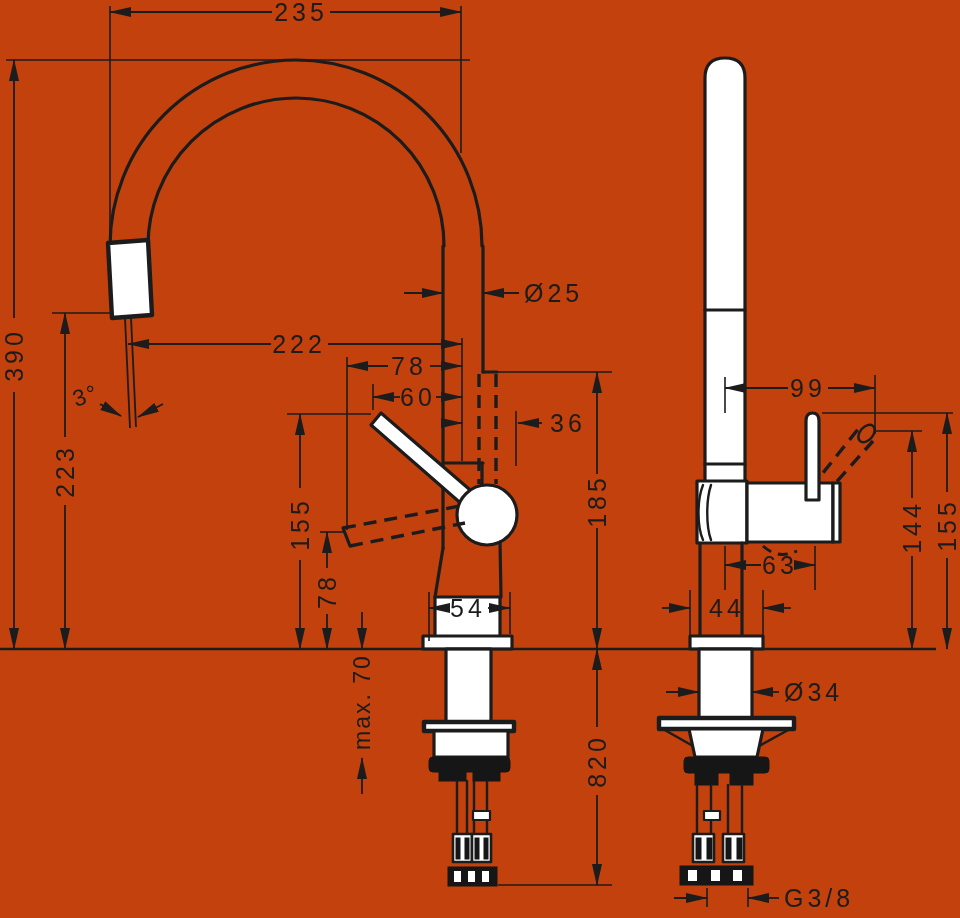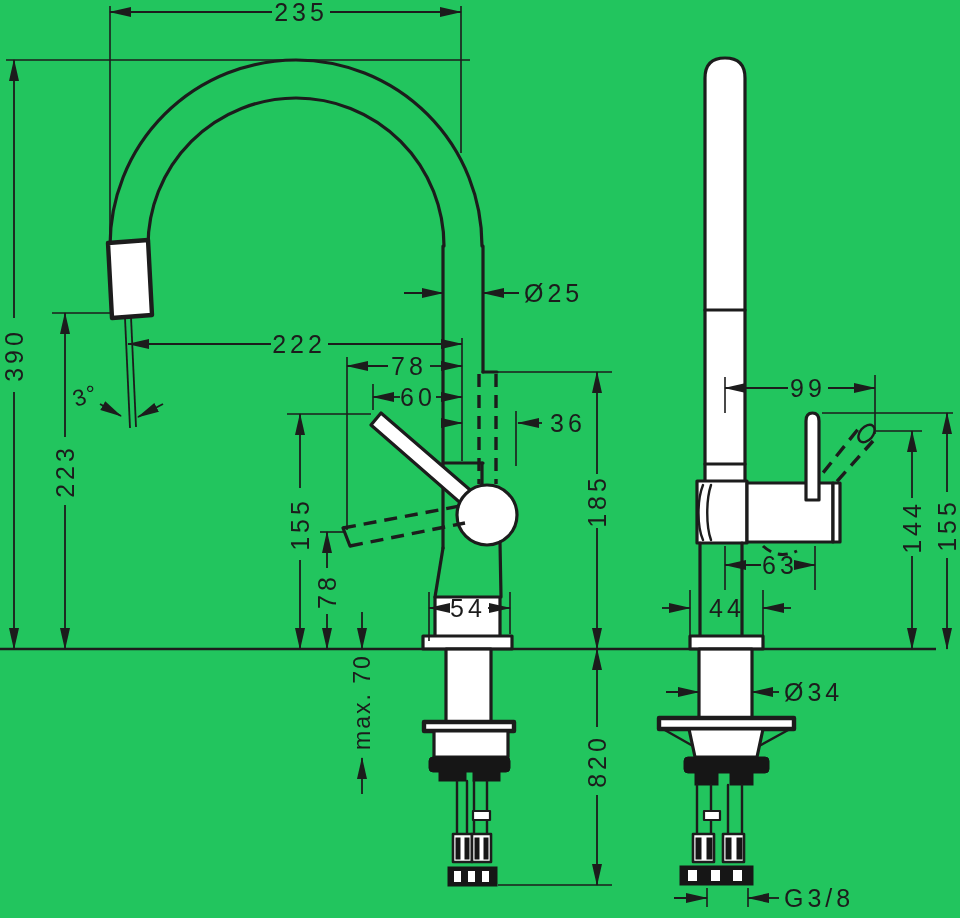--- a/index.html
+++ b/index.html
@@ -1,16 +1,16 @@
 <!DOCTYPE html>
 <html><head>
 <meta charset="utf-8">
 <style>
   html,body{margin:0;padding:0;background:#fff;}
-  .stage{position:relative;width:960px;height:918px;background:#22c55e;overflow:hidden;
+  .stage{position:relative;width:960px;height:918px;background:#c2410c;overflow:hidden;
          font-family:"Liberation Sans",sans-serif;}
   svg{display:block}
   
   .obj  {stroke:#1c1c1c;stroke-width:3.2;fill:none;stroke-linecap:round;stroke-linejoin:round;}
   .objf {stroke:#1c1c1c;stroke-width:3.2;fill:#ffffff;stroke-linejoin:round;}
   .bold {stroke:#1c1c1c;stroke-width:4.4;fill:#ffffff;stroke-linejoin:round;}
   .thin {stroke:#1c1c1c;stroke-width:2.4;fill:none;stroke-linecap:round;}
   .blk  {fill:#161616;stroke:#161616;stroke-width:1;}
   .slot {fill:#ffffff;stroke:none;}
   .dash {stroke:#1c1c1c;stroke-width:3.4;fill:none;stroke-dasharray:13 8;stroke-linecap:butt;}

